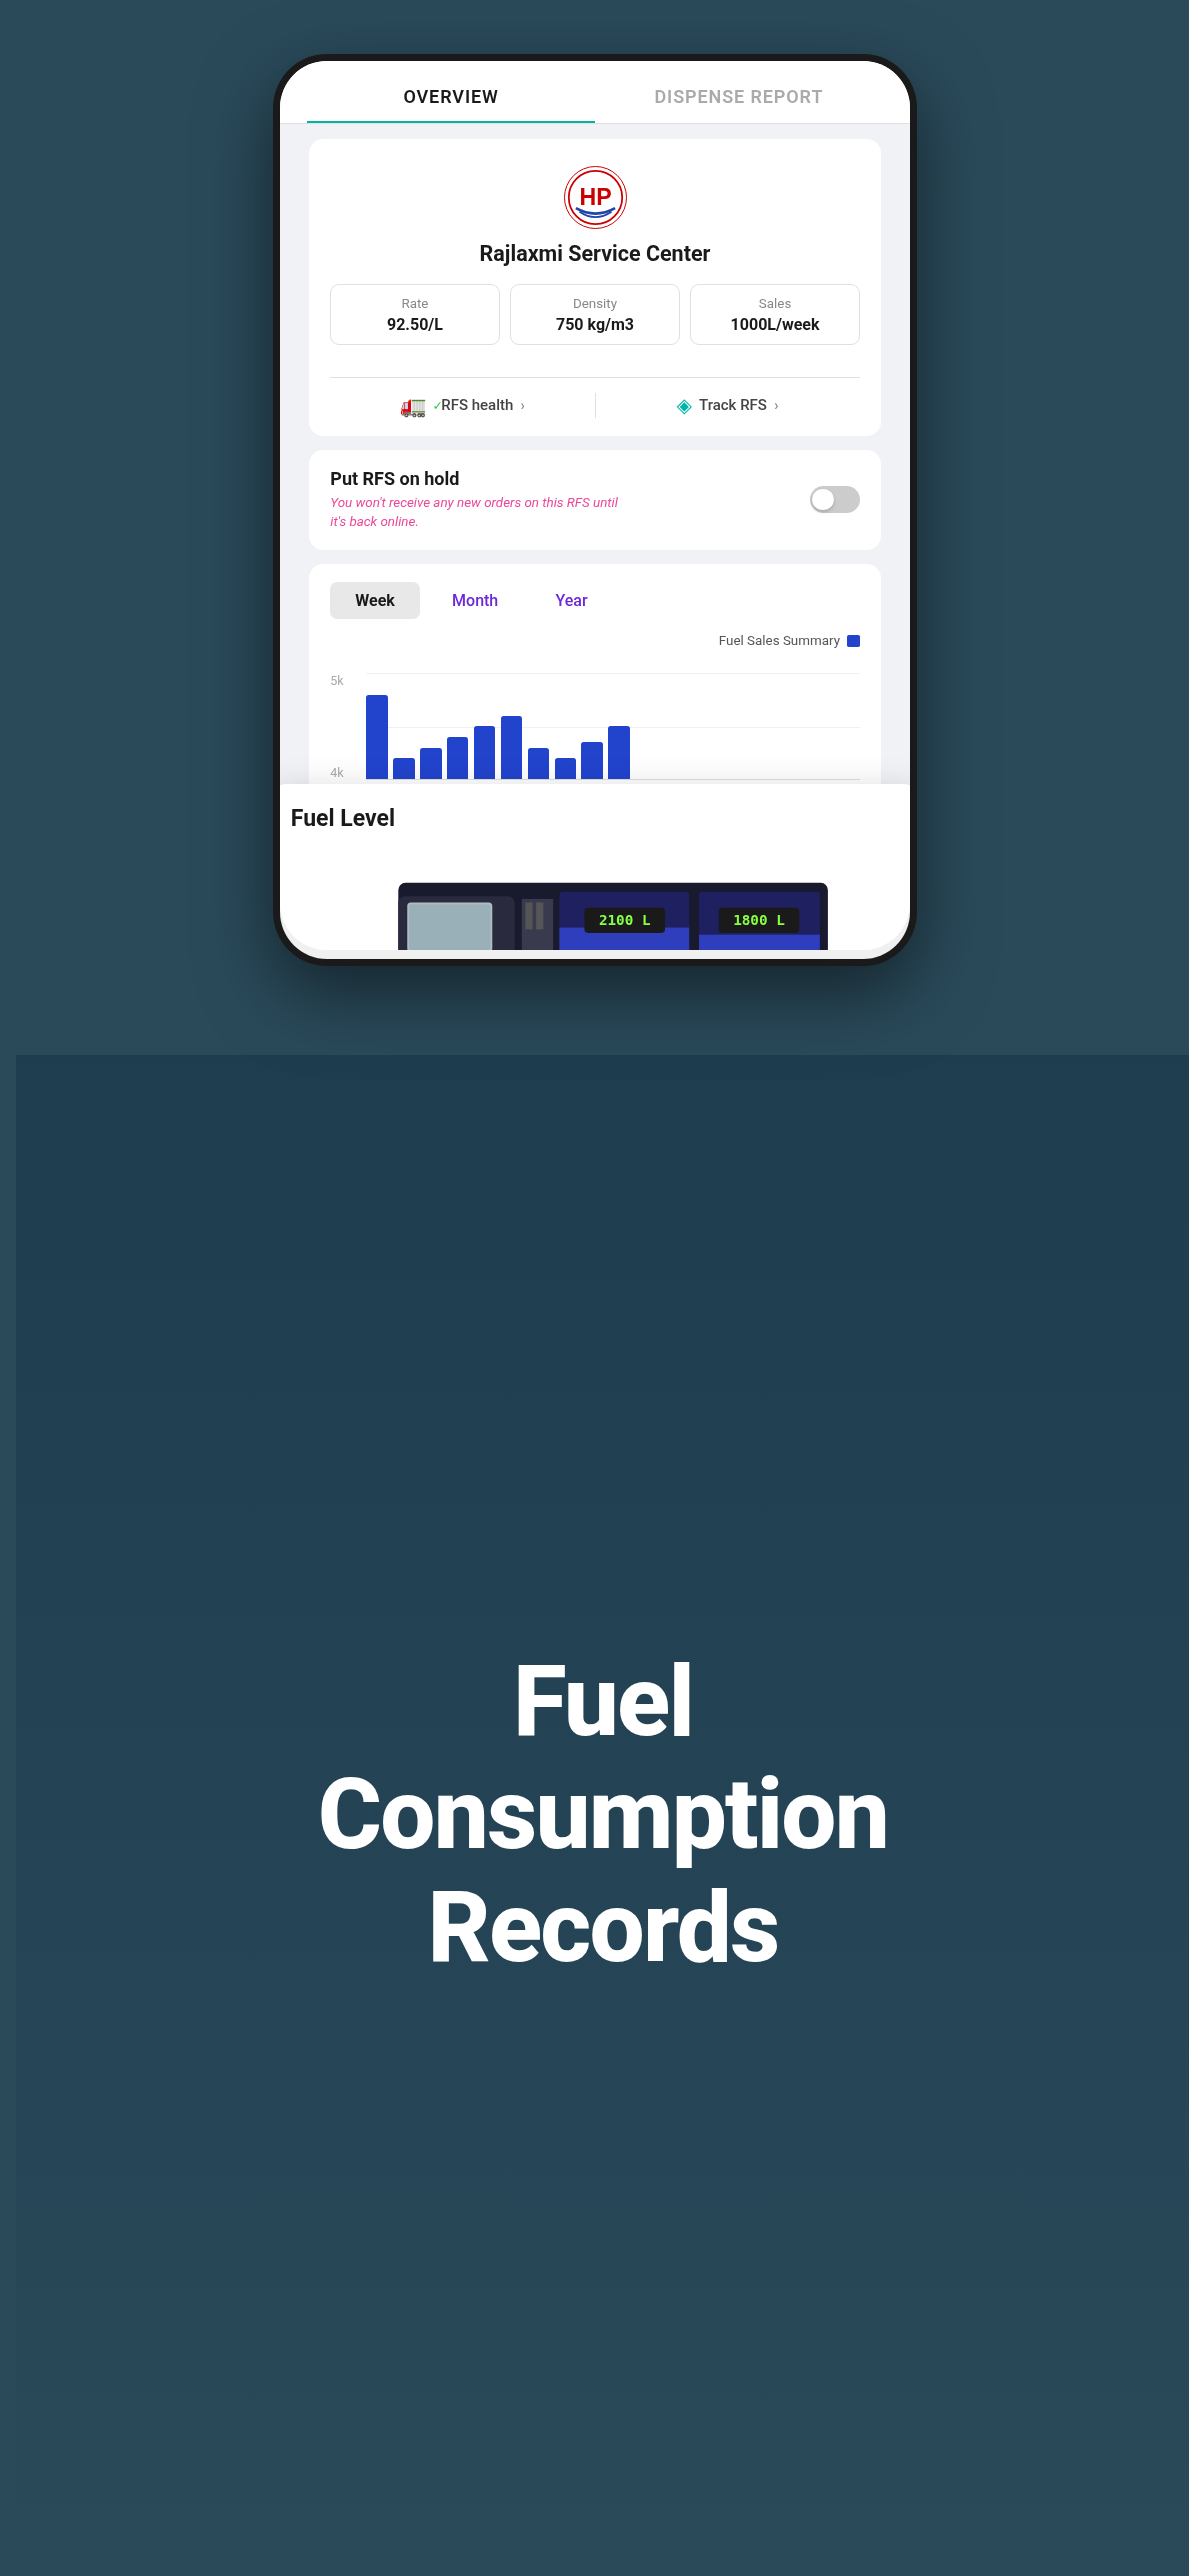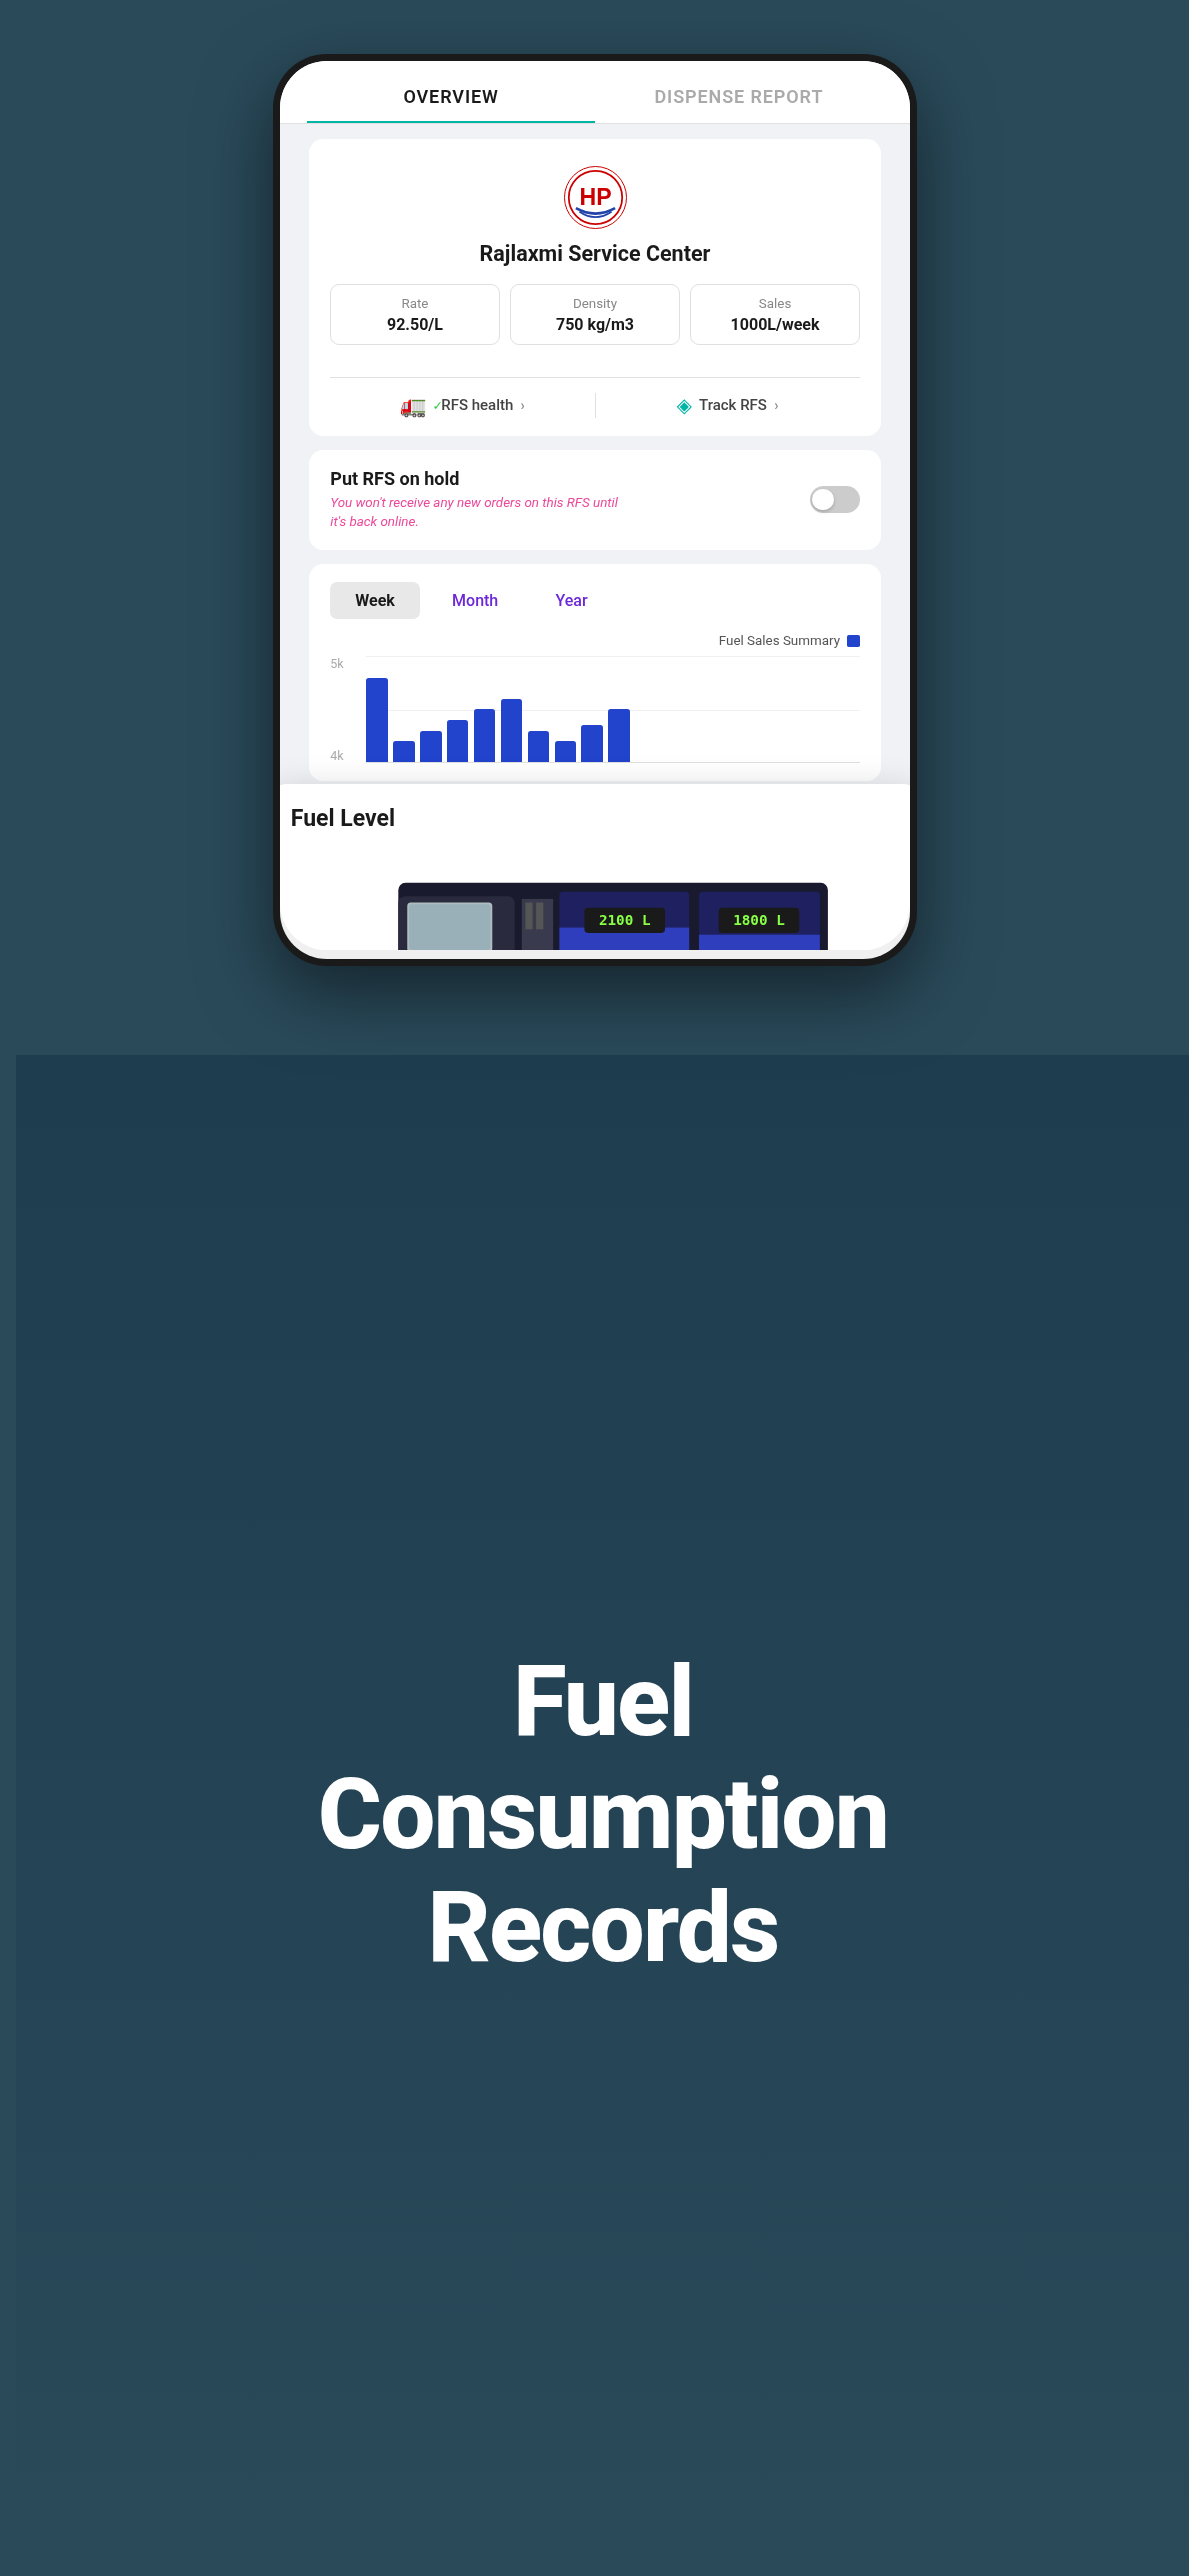--- a/index.html
+++ b/index.html
@@ -272,21 +272,21 @@
 
     .filter-tab:not(.active) {
       color: #6d28d9;
     }
 
     .legend-row {
       display: flex;
       justify-content: flex-end;
       align-items: center;
       gap: 7.2px;
-      margin-bottom: 8px;
+      margin-bottom: 25px;
       font-size: 13.4px;
       color: #555;
     }
 
     .legend-dot {
       width: 12.5px;
       height: 12.5px;
       background: #2244cc;
       border-radius: 1.8px;
     }

